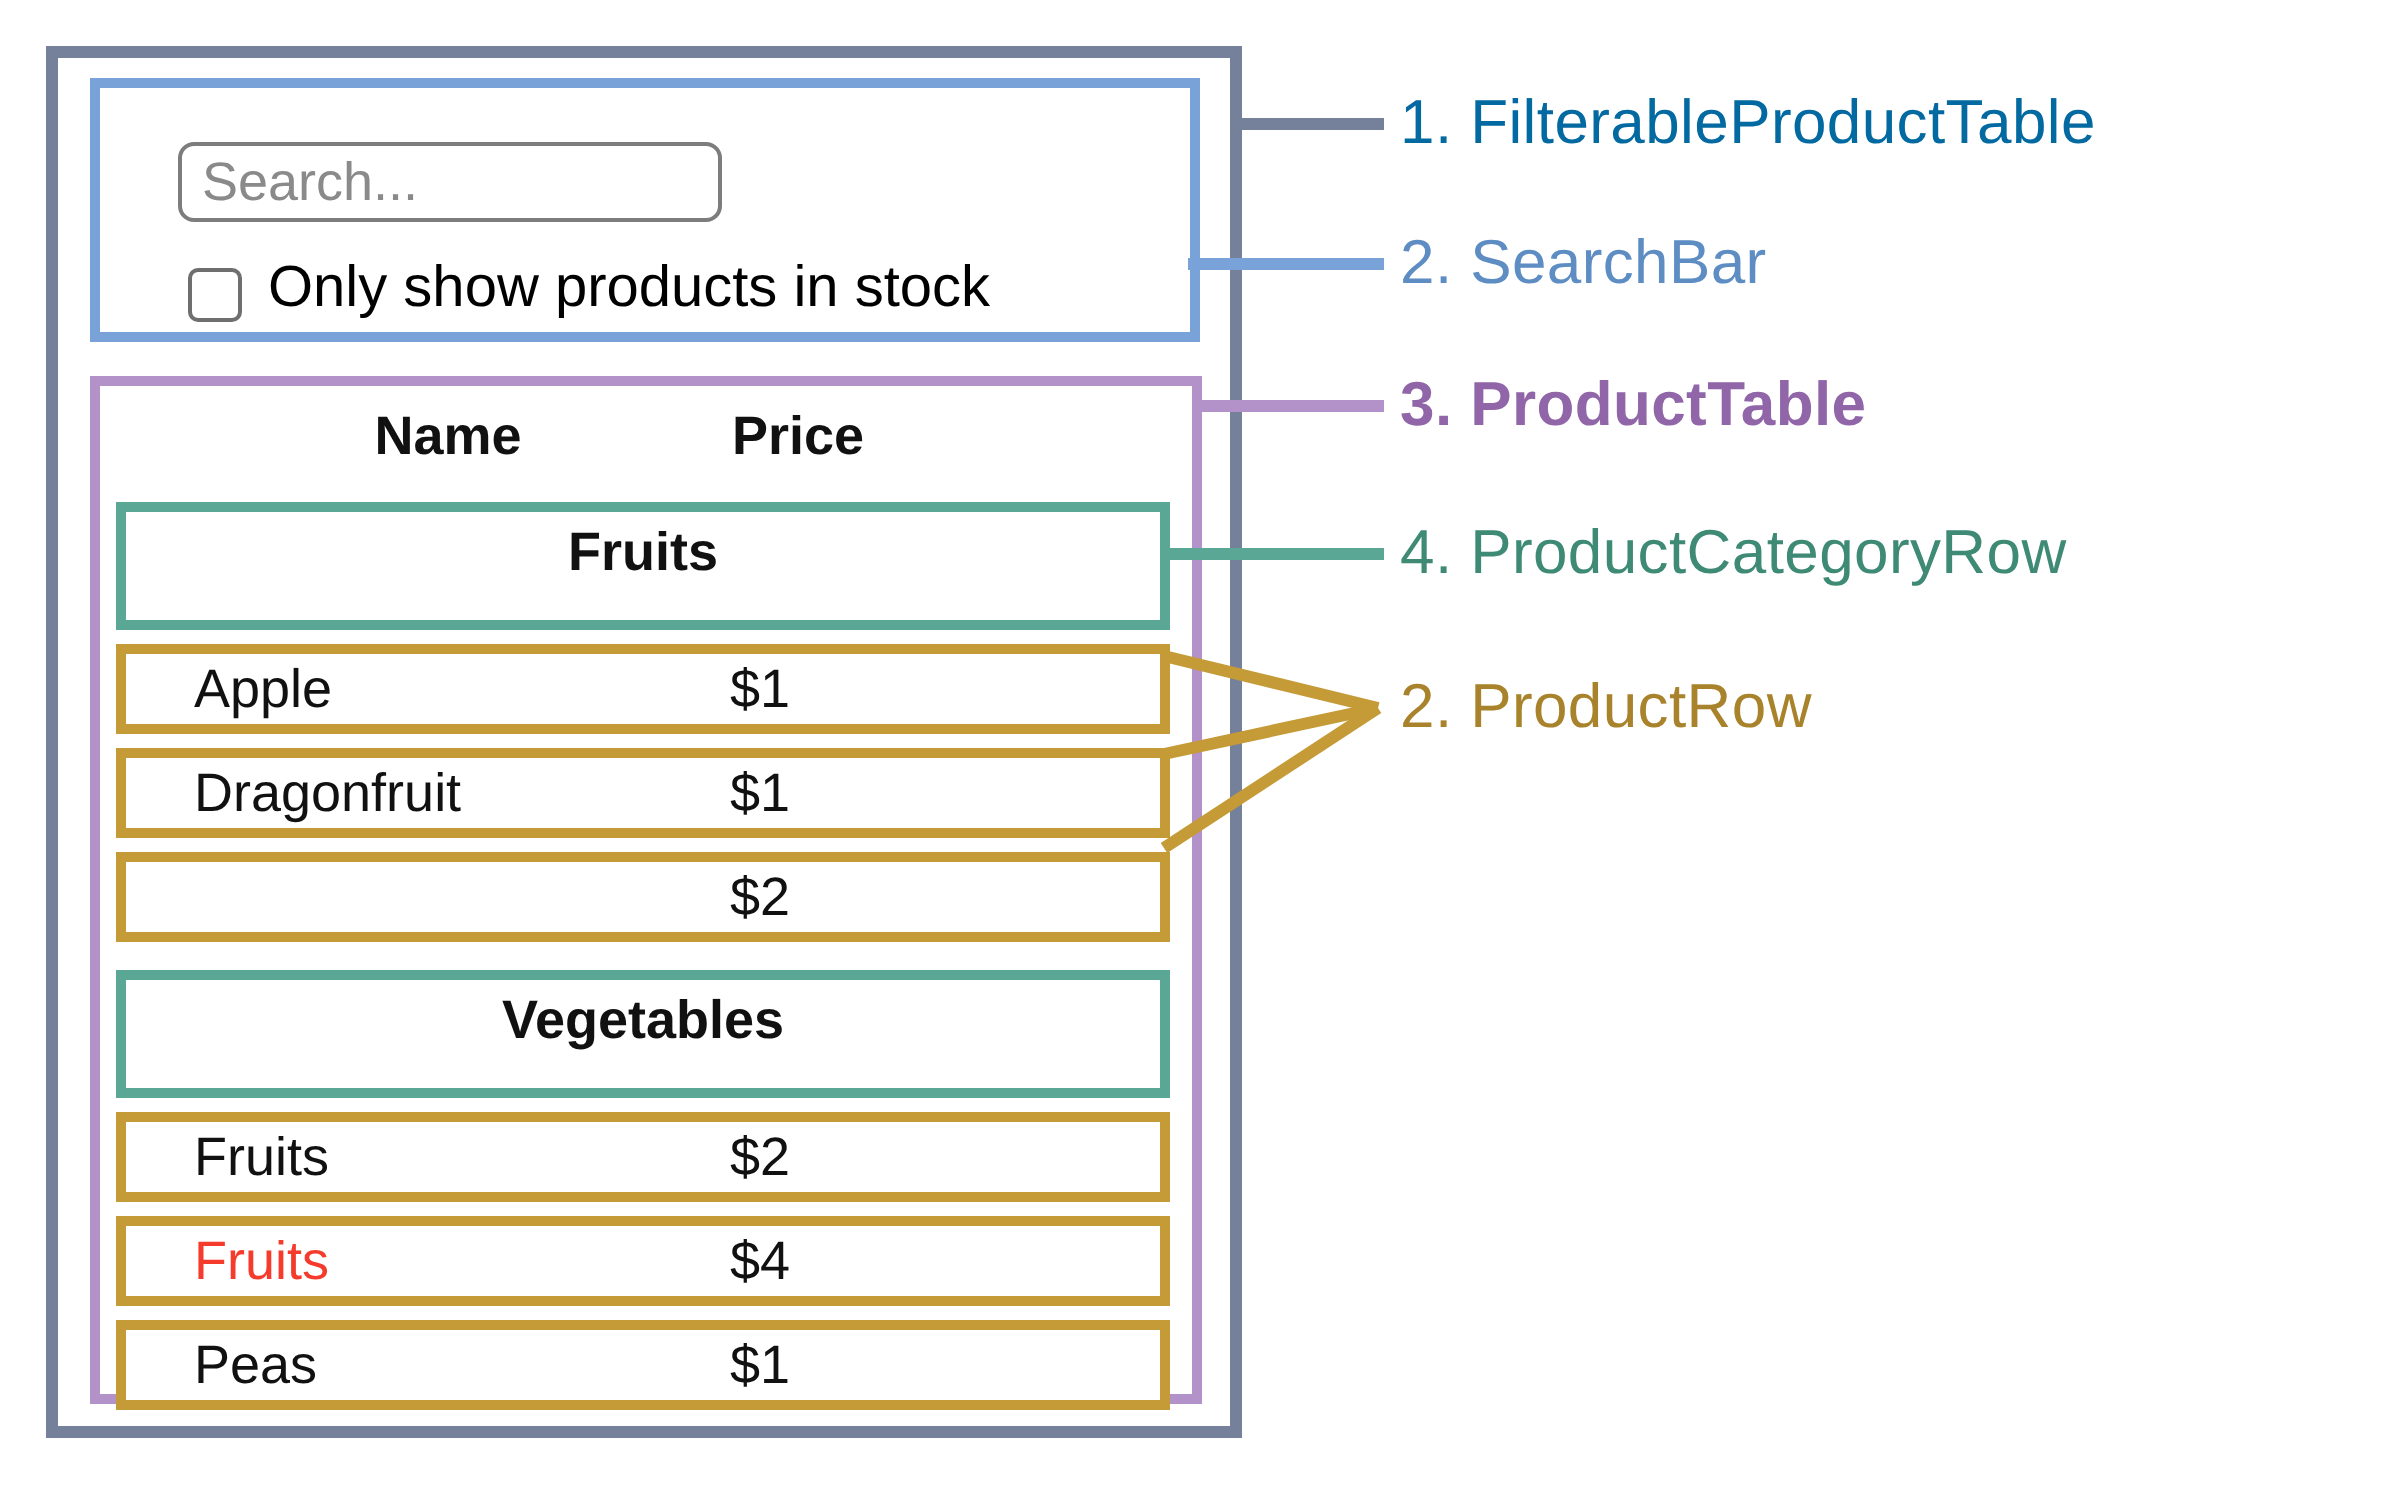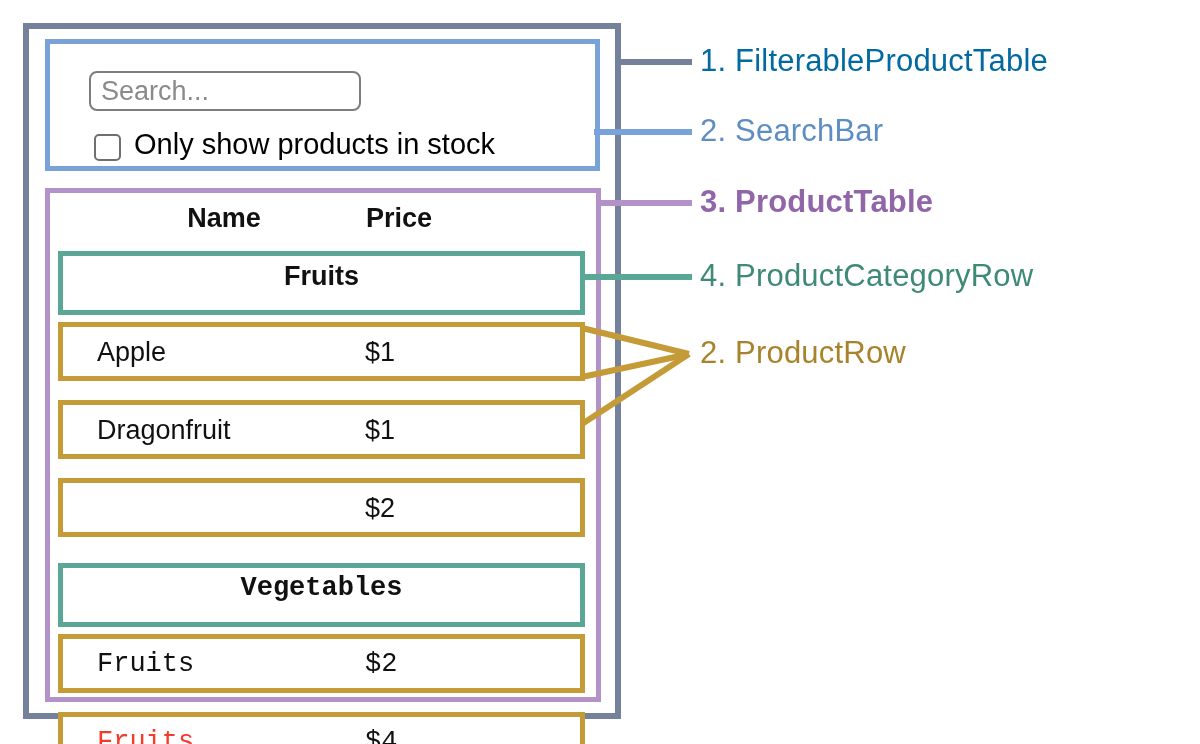--- a/index.html
+++ b/index.html
@@ -28,28 +28,28 @@
   }
   #stock-label{font-size:29px;color:#000;white-space:nowrap;}
 
   
   #table-header{left:50px;top:203px;width:546px;height:30px;}
   #table-header .col{position:absolute;top:0;font-weight:bold;font-size:27px;line-height:30px;}
   #col-name{left:128px;width:92px;text-align:center;}
   #col-price{left:316px;}
 
   #rows-container{left:58px;top:251px;width:527px;}
-  .section + .section{padding-top:7px;display:block;font-family:Liberation Mono, monospace;}
+  .section + .section{padding-top:7px;display:block;}
   .category-row{
     box-sizing:border-box;height:64px;border:5px solid var(--c-category_row,#5aa795);
     margin-bottom:7px;text-align:center;font-weight:bold;font-size:27px;line-height:40px;background:#fff;
   }
   .product-row{
-    box-sizing:border-box;height:59px;border:5px solid var(--c-product_row,#c59b38);
-    margin-bottom:19px;position:relative;background:#fff;font-size:27px;
+    box-sizing:border-box;height:45px;border:5px solid var(--c-product_row,#c59b38);
+    margin-bottom:7px;position:relative;background:#fff;font-size:27px;
   }
   .product-row .p-name{position:absolute;left:34px;top:50%;transform:translateY(-50%);white-space:nowrap;}
   .product-row .p-price{position:absolute;left:302px;top:50%;transform:translateY(-50%);}
   .product-row .p-name.red{color:var(--c-out_of_stock,#f43b2c);}
 
   
   #connectors{left:0;top:0;width:1200px;height:744px;pointer-events:none;}
   .anno-label{
     position:absolute;left:700px;transform:translateY(-52%);
     font-size:31px;white-space:nowrap;letter-spacing:0.2px;

